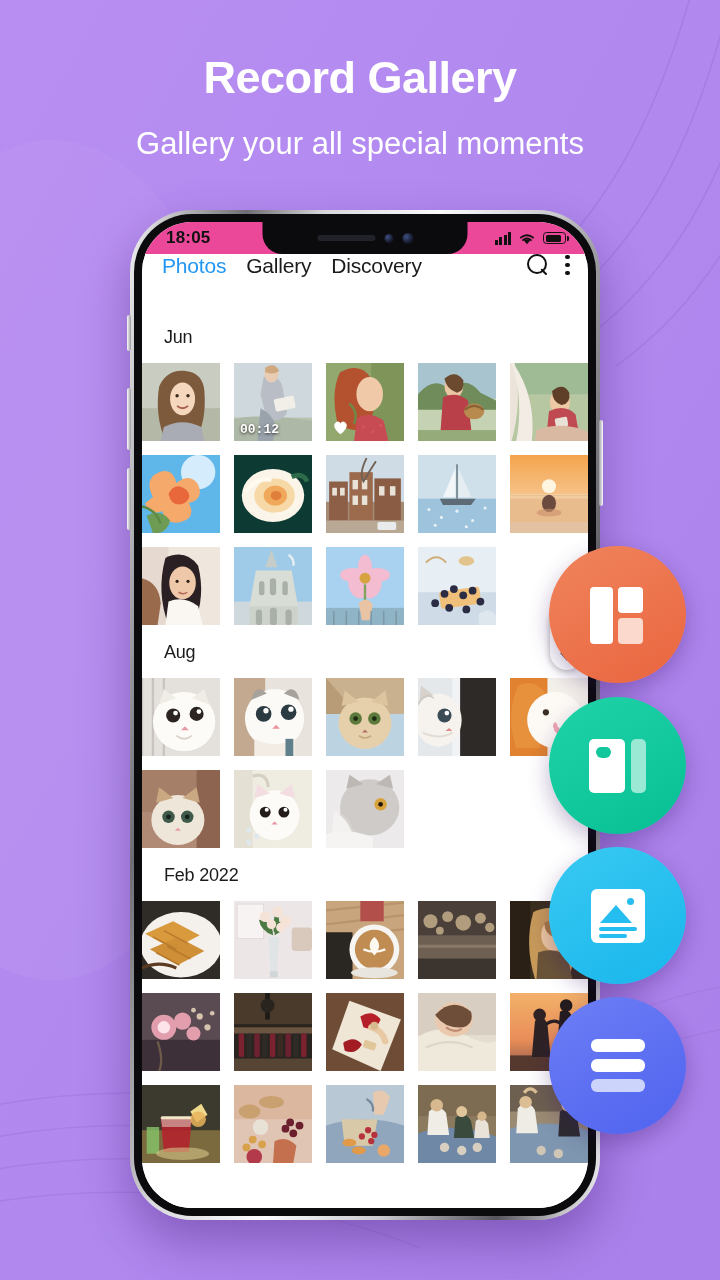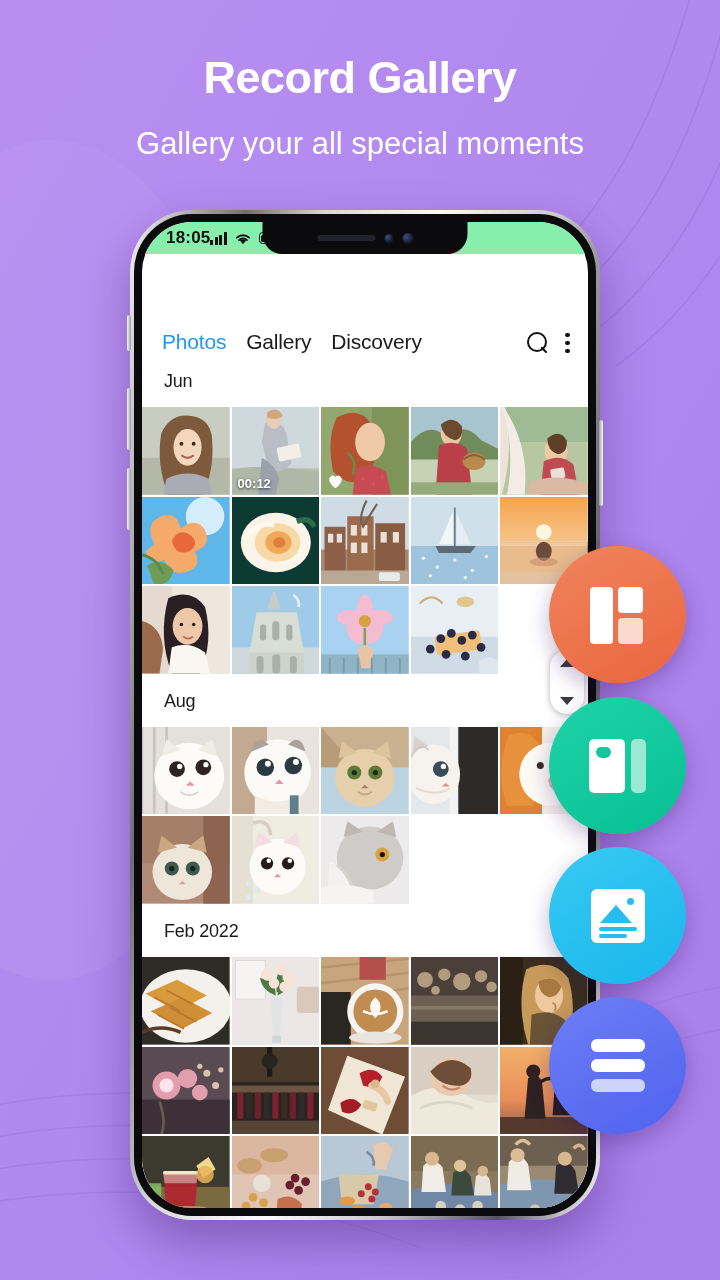--- a/index.html
+++ b/index.html
@@ -64,55 +64,55 @@
     display:flex; align-items:center; justify-content:center; gap:9px;
   }
   .speaker { width:58px; height:6px; border-radius:3px; background:#22222a; }
   .cam { width:11px; height:11px; border-radius:50%;
          background:radial-gradient(circle at 35% 35%,#3d4f82 0%,#161a2c 60%,#0c0d16 100%); }
   .cam.small { width:9px; height:9px; }
 
   
   .statusbar {
     position:relative; height:32px; z-index:5;
-    display:flex; align-items:center; 
-    padding:0 22px 0 24px; background:#86efac;
+    display:flex; align-items:center; justify-content:space-between;
+    padding:0 22px 0 24px; background:#ec4899;
   }
   .status-time { font-size:17px; font-weight:600; color:#111; letter-spacing:.2px; }
   .status-icons { display:flex; align-items:center; gap:7px; }
   .sig { display:flex; align-items:flex-end; gap:1.5px; height:13px; }
   .sig i { width:3px; background:#111; display:block; border-radius:.5px; }
   .sig i:nth-child(1){height:5px;} .sig i:nth-child(2){height:7.5px;}
   .sig i:nth-child(3){height:10px;} .sig i:nth-child(4){height:13px;}
   .batt { width:23px; height:12px; border:1.7px solid #111; border-radius:3.5px; position:relative; padding:1.5px; }
   .batt::after { content:""; position:absolute; right:-3.5px; top:3.2px; width:2px; height:5px;
                  background:#111; border-radius:0 1.5px 1.5px 0; }
   .batt i { display:block; height:100%; width:88%; background:#111; border-radius:1.5px; }
 
   
   .appbar {
-    display:flex; align-items:flex-end; height:56px;
-    padding:0 18px 0 20px; background:#fff; position:relative; z-index:4;margin-top:44px;
+    display:flex; align-items:flex-start; height:56px;
+    padding:0 18px 0 20px; background:#fff; position:relative; z-index:4;
   }
   .tabs { display:flex; align-items:baseline; gap:20px; flex:1; }
   .tab { font-size:21px; color:#1b1b1b; letter-spacing:-0.2px; }
   .tab.active { color:#2196f3; }
   .appbar-actions { display:flex; align-items:center; gap:16px; }
   .ic-search { width:22px; height:22px; position:relative; }
   .ic-search::before { content:""; position:absolute; left:0; top:0; width:16px; height:16px;
     border:2.2px solid #111; border-radius:50%; }
   .ic-search::after { content:""; position:absolute; left:14px; top:14px; width:8px; height:2.2px;
     background:#111; border-radius:2px; transform:rotate(45deg); transform-origin:left center; }
   .ic-more { width:5px; display:flex; flex-direction:column; gap:3.4px; align-items:center; }
   .ic-more span { width:4.6px; height:4.6px; border-radius:50%; background:#111; display:block; }
 
   
   .gallery { position:relative; background:#fff; height:calc(100% - 88px); overflow:hidden; }
   .section-head { font-size:18px; color:#1b1b1b; padding:17px 0 15px 22px; letter-spacing:-0.2px; }
-  .grid { display:grid; grid-template-columns:repeat(5,1fr); gap:2px; }
+  .grid { display:grid; grid-template-columns:repeat(5,1fr); gap:14px;font-family:Liberation Mono, monospace; }
   .cell { position:relative; width:100%; padding-top:100%; overflow:hidden; background:#ececec; }
   .cell > .ph { position:absolute; inset:0; }
 
   .badge-time {
     position:absolute; left:6px; bottom:4px; color:#fff; font-size:13px;
     font-weight:bold; text-shadow:0 1px 3px rgba(0,0,0,.75); z-index:2;
   }
   .badge-heart { position:absolute; left:6px; bottom:6px; width:17px; height:15px; z-index:2; }
 
   

